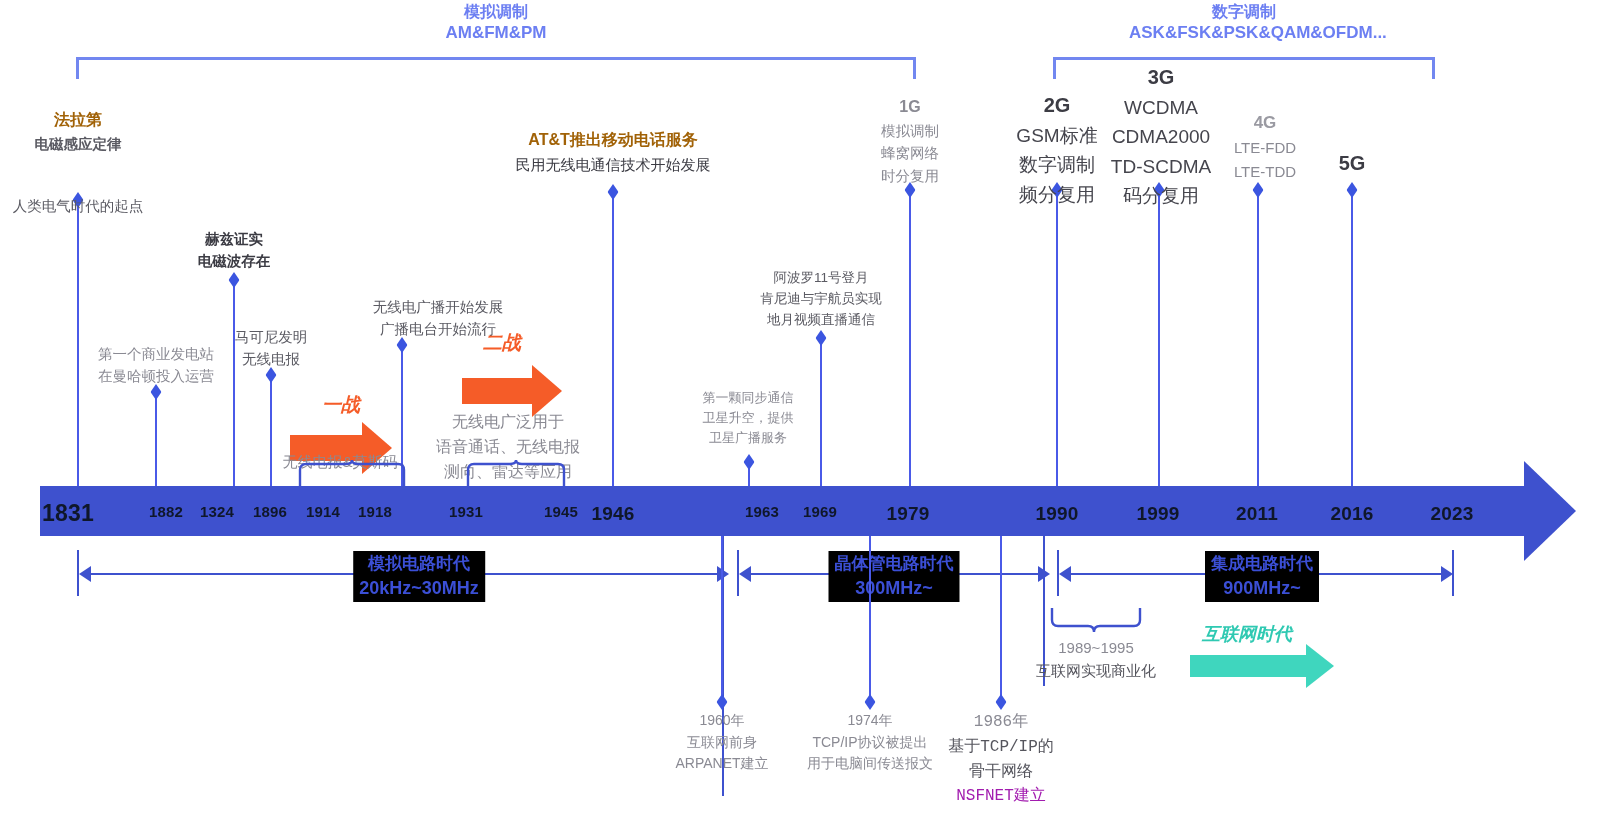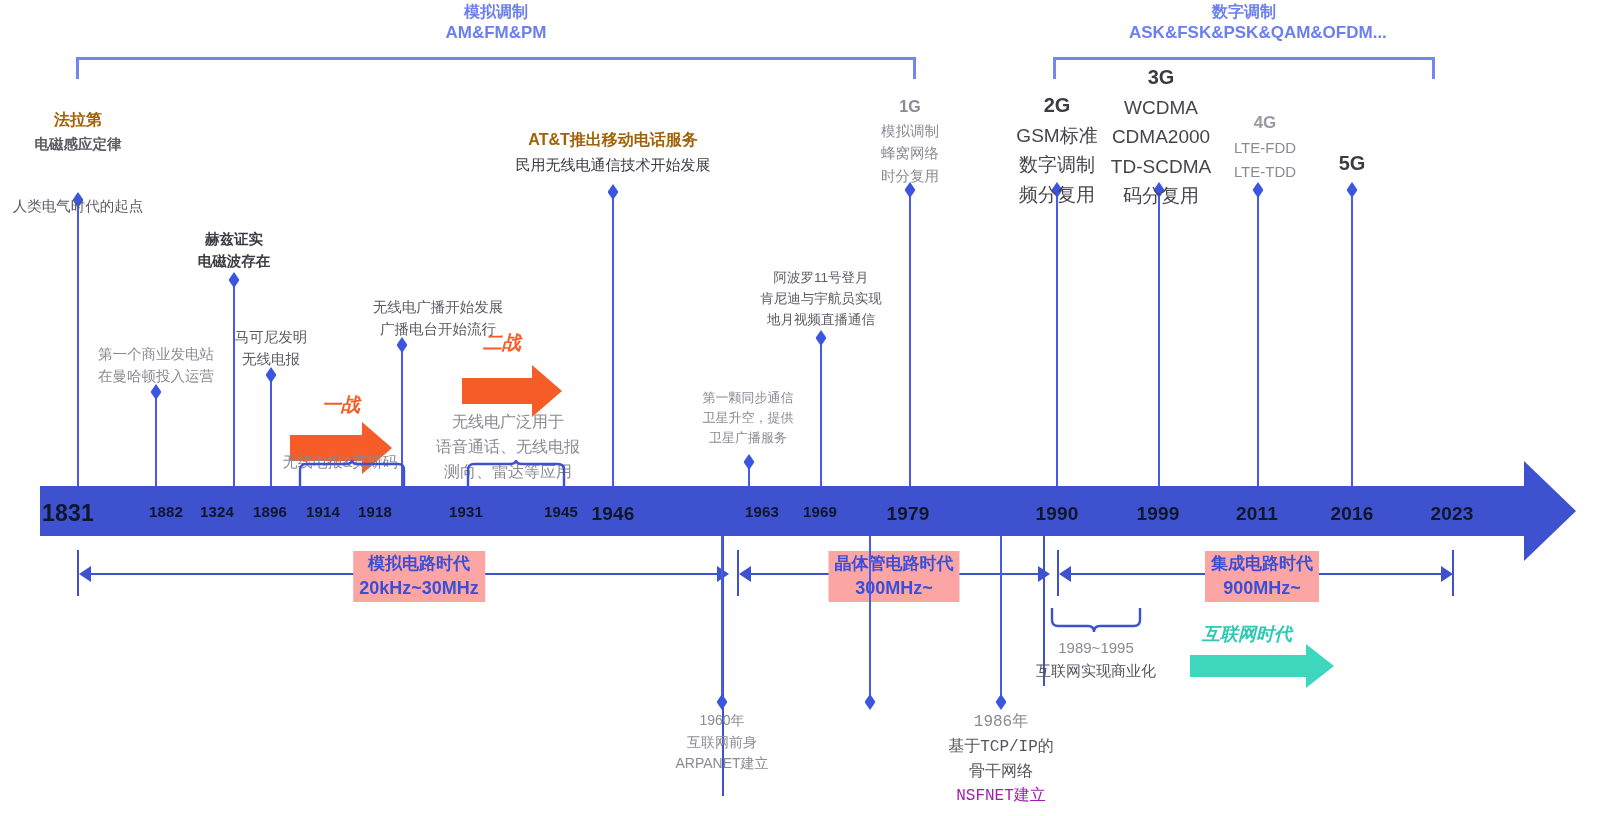--- a/index.html
+++ b/index.html
@@ -166,21 +166,21 @@
     width:2px;
     background:#3E51CE;
   }
   .era-label{
     position:absolute;
     text-align:center;
     color:#3B4FD6;
     font-weight:bold;
     white-space:nowrap;
     transform:translateX(-50%);
-    background:#fca5a5;
+    background:#000000;
     padding:2px 6px;
     line-height:1.35;
   }
   .era-label .e1{font-size:17px;display:block;}
   .era-label .e2{font-size:18px;display:block;}
 
   
   .brace{position:absolute;}
 
   
@@ -407,20 +407,25 @@
   <div class="stem" style="left:721px;top:536px;height:162px;"></div>
   <div class="diamond" style="left:722px;top:694px;"></div>
   <div class="evt light" style="left:722px;top:710px;font-size:14px;">
     <span style="display:block;">1960年</span>
     <span style="display:block;">互联网前身</span>
     <span style="display:block;">ARPANET建立</span>
   </div>
 
   <div class="stem" style="left:869px;top:536px;height:162px;"></div>
   <div class="diamond" style="left:870px;top:694px;"></div>
+  <div class="evt light" style="left:870px;top:710px;font-size:14px;">
+    <span style="display:block;">1974年</span>
+    <span style="display:block;">TCP/IP协议被提出</span>
+    <span style="display:block;">用于电脑间传送报文</span>
+  </div>
 
   <div class="stem" style="left:1000px;top:536px;height:162px;"></div>
   <div class="diamond" style="left:1001px;top:694px;"></div>
   <div class="evt light" style="left:1001px;top:710px;font-size:16px;font-family:Liberation Mono, monospace;">
     <span style="display:block;">1986年</span>
     <span style="display:block;color:#55555d;">基于TCP/IP的</span>
     <span style="display:block;color:#55555d;">骨干网络</span>
     <span style="display:block;color:#a21caf;">NSFNET建立</span>
   </div>
 

